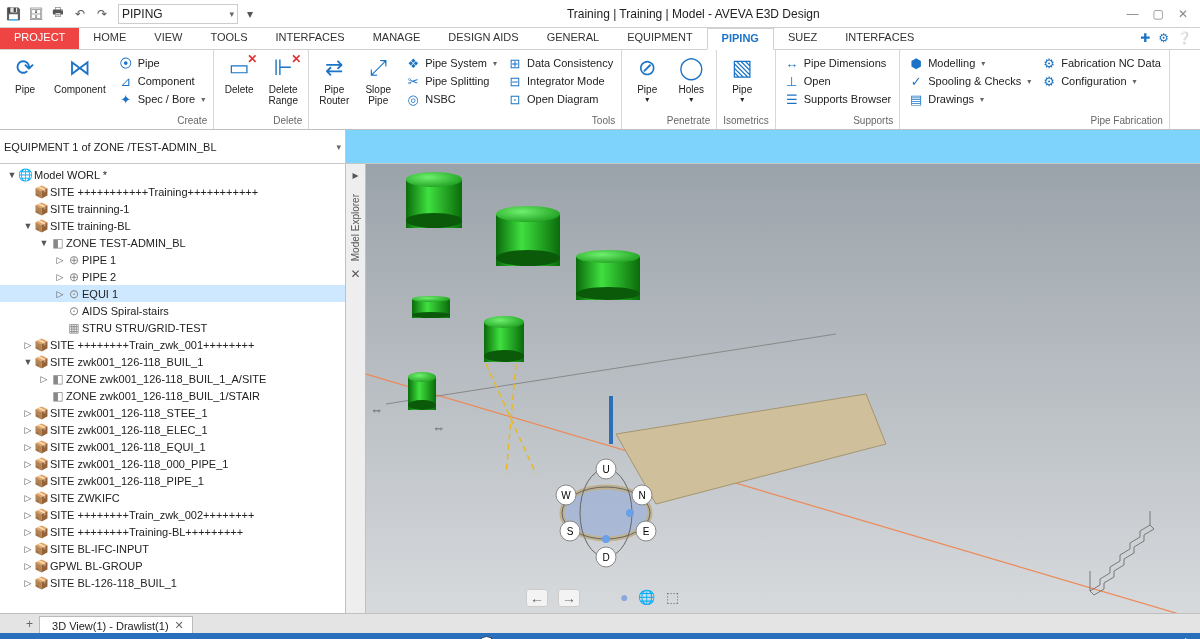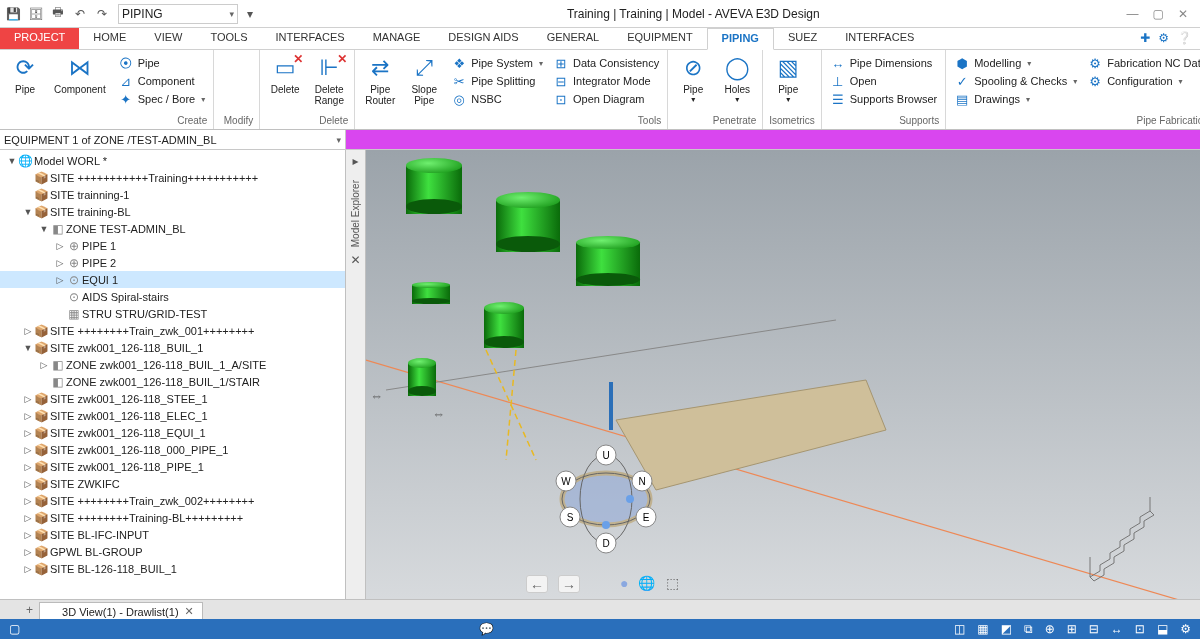--- a/index.html
+++ b/index.html
@@ -29,21 +29,21 @@
 .rgroup .rlabel { text-align:right; font-size:10px; color:#666; padding:1px 0 3px 0; }
 .bigbtn { display:flex; flex-direction:column; align-items:center; justify-content:flex-start; padding:2px 4px 0 4px; min-width:38px; }
 .bigbtn .ico { width:28px; height:28px; display:flex; align-items:center; justify-content:center; color:#1b74c5; font-size:22px; }
 .bigbtn .lbl { font-size:10px; text-align:center; line-height:11px; margin-top:2px; }
 .smallcol { display:flex; flex-direction:column; gap:0px; padding-top:2px; }
 .smallbtn { display:flex; align-items:center; gap:4px; font-size:11px; padding:1px 2px; white-space:nowrap; }
 .smallbtn .ico { width:16px; height:16px; display:flex; align-items:center; justify-content:center; color:#1b74c5; font-size:13px; }
 .smallbtn .chev { font-size:8px; color:#666; margin-left:2px; }
 
 
-.breadcrumb { height:20px; background:#d946ef; border-bottom:1px solid #c8c8c8; display:flex; align-items:center; }
+.breadcrumb { height:34px; background:#7dd3fc; border-bottom:1px solid #c8c8c8; display:flex; align-items:center; }
 .breadcrumb .bcfield { flex:0 0 346px; padding:0 4px; font-size:11px; display:flex; justify-content:space-between; align-items:center; background:#fff; border-right:1px solid #c8c8c8; height:100%; }
 .breadcrumb .bcfield .chev { font-size:9px; color:#666; }
 
 
 .main { position:relative; display:flex; height:449px; }
 
 
 .explorer { width:346px; background:#fff; border-right:1px solid #c0c0c0; overflow-y:auto; padding:2px 0; }
 .tnode { display:flex; align-items:center; padding:1px 0 1px 0; font-size:11px; white-space:nowrap; height:17px; }
 .tnode .twist { width:12px; text-align:center; font-size:9px; color:#555; }
@@ -75,21 +75,21 @@
 
 .vpbottom { position:absolute; bottom:6px; left:160px; display:flex; gap:10px; color:#666; font-size:14px; }
 .vpbottom .btn { background:#f3f3f3; border:1px solid #ccc; border-radius:3px; width:22px; height:18px; display:flex; align-items:center; justify-content:center; }
 
 
 .stairs { position:absolute; right:30px; bottom:12px; width:90px; height:90px; }
 .stairs svg { width:100%; height:100%; }
 
 
 .tabstrip { height:20px; background:#e4e4e4; display:flex; align-items:flex-end; border-top:1px solid #c0c0c0; padding-left:20px; }
-.tabstrip .tab { background:#fff; border:1px solid #bbb; border-bottom:none; padding:2px 8px 1px 22px; font-size:11px; display:flex; align-items:center; gap:6px; }
+.tabstrip .tab { background:#fff; border:1px solid #bbb; border-bottom:none; padding:2px 8px 1px 12px; font-size:11px; display:flex; align-items:center; gap:6px; }
 .tabstrip .tab .close { font-size:11px; color:#666; }
 .tabstrip .plus { padding:2px 6px; font-size:12px; color:#666; }
 
 
 .statusbar { height:20px; background:#2a6fbb; display:flex; align-items:center; justify-content:space-between; color:#fff; padding:0 6px; }
 .statusbar .left { display:flex; gap:8px; align-items:center; }
 .statusbar .mid { display:flex; gap:8px; align-items:center; }
 .statusbar .right { display:flex; gap:6px; align-items:center; font-size:12px; }
 .statusbar .sbtn { padding:0 3px; }
 
@@ -167,24 +167,20 @@
         <div class="smallbtn">
             <span class="ico">✦</span>
             <span>Spec / Bore</span>
             <span class="chev">▾</span>
           </div>
       </div>
     </div>
     <div class="rlabel">Create</div>
   </div>
 
-  <div class="rgroup" style="min-width:46px">
-    <div class="rbody"></div>
-    <div class="rlabel">Modify</div>
-  </div>
 
   <div class="rgroup">
     <div class="rbody">
       <div class="bigbtn">
         <div class="ico redx">▭</div>
         <div class="lbl">Delete</div>
       </div>
       <div class="bigbtn">
         <div class="ico redx">⊩</div>
         <div class="lbl" style="white-space:pre">Delete

